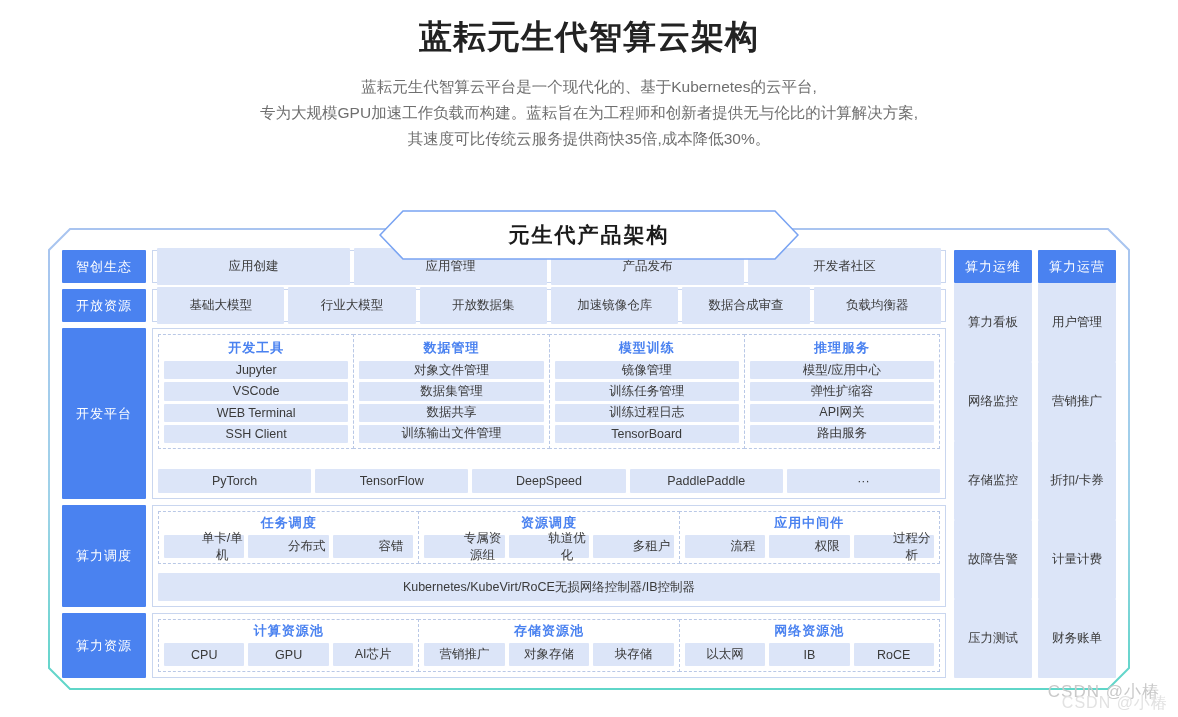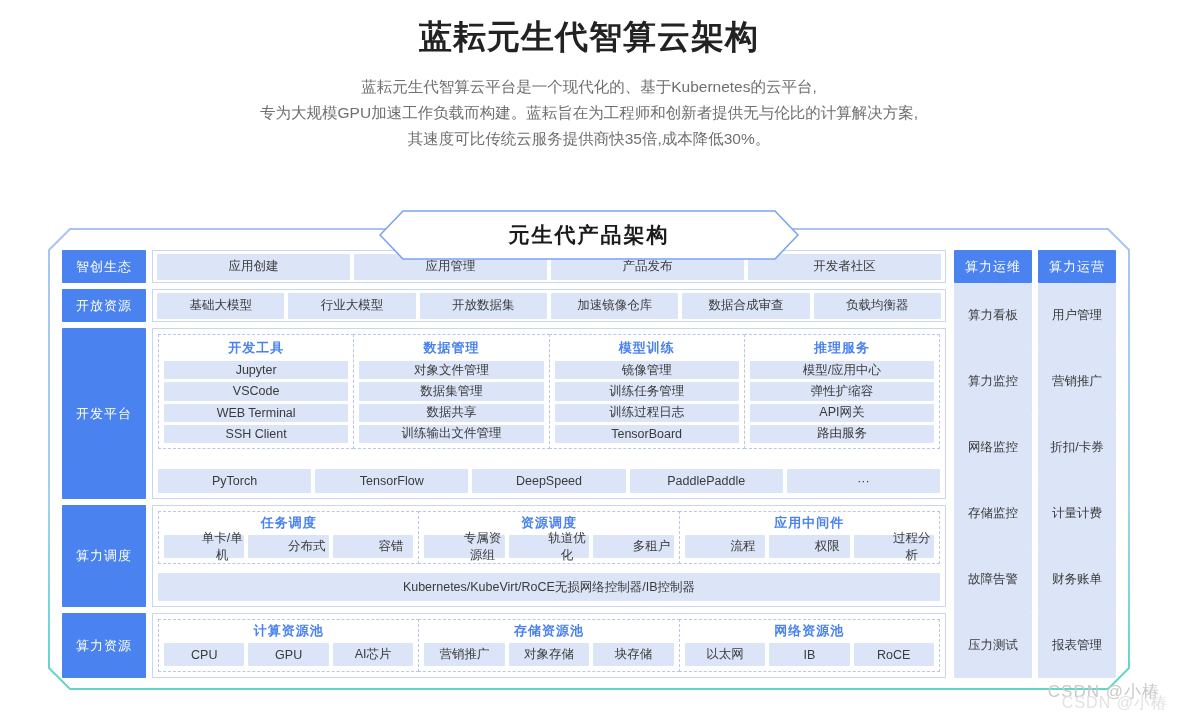--- a/index.html
+++ b/index.html
@@ -131,21 +131,21 @@
 
   .cells {
     display: flex;
     gap: 4px;
   }
   .cell {
     flex: 1;
     background: #dce5f8;
     color: #3a3a3a;
     font-size: 12.5px;
-    height: 26px;
+    height: 37px;
     display: flex;
     align-items: center;
     justify-content: center;
     border-radius: 1px;
     text-align: center;
   }
 
   
   .r-ecology .rowbody { height: 33px; justify-content:center; }
   .r-ecology .rowlabel { height: 33px; }
@@ -453,35 +453,33 @@
           </div>
         </div>
 
       </div>
 
       <div class="right-col">
 
         <div class="ops-col">
           <div class="ops-head">算力运维</div>
           <div class="ops-cell">算力看板</div>
-          <div class="ops-cell">算力监控</div>
           <div class="ops-cell">网络监控</div>
           <div class="ops-cell">存储监控</div>
           <div class="ops-cell">故障告警</div>
           <div class="ops-cell">压力测试</div>
         </div>
 
         <div class="ops-col">
           <div class="ops-head">算力运营</div>
           <div class="ops-cell">用户管理</div>
           <div class="ops-cell">营销推广</div>
           <div class="ops-cell">折扣/卡券</div>
           <div class="ops-cell">计量计费</div>
           <div class="ops-cell">财务账单</div>
-          <div class="ops-cell">报表管理</div>
         </div>
 
       </div>
 
     </div>
   </div>
 </div>
 
 <div class="watermark">
   <span>CSDN @小椿</span>

